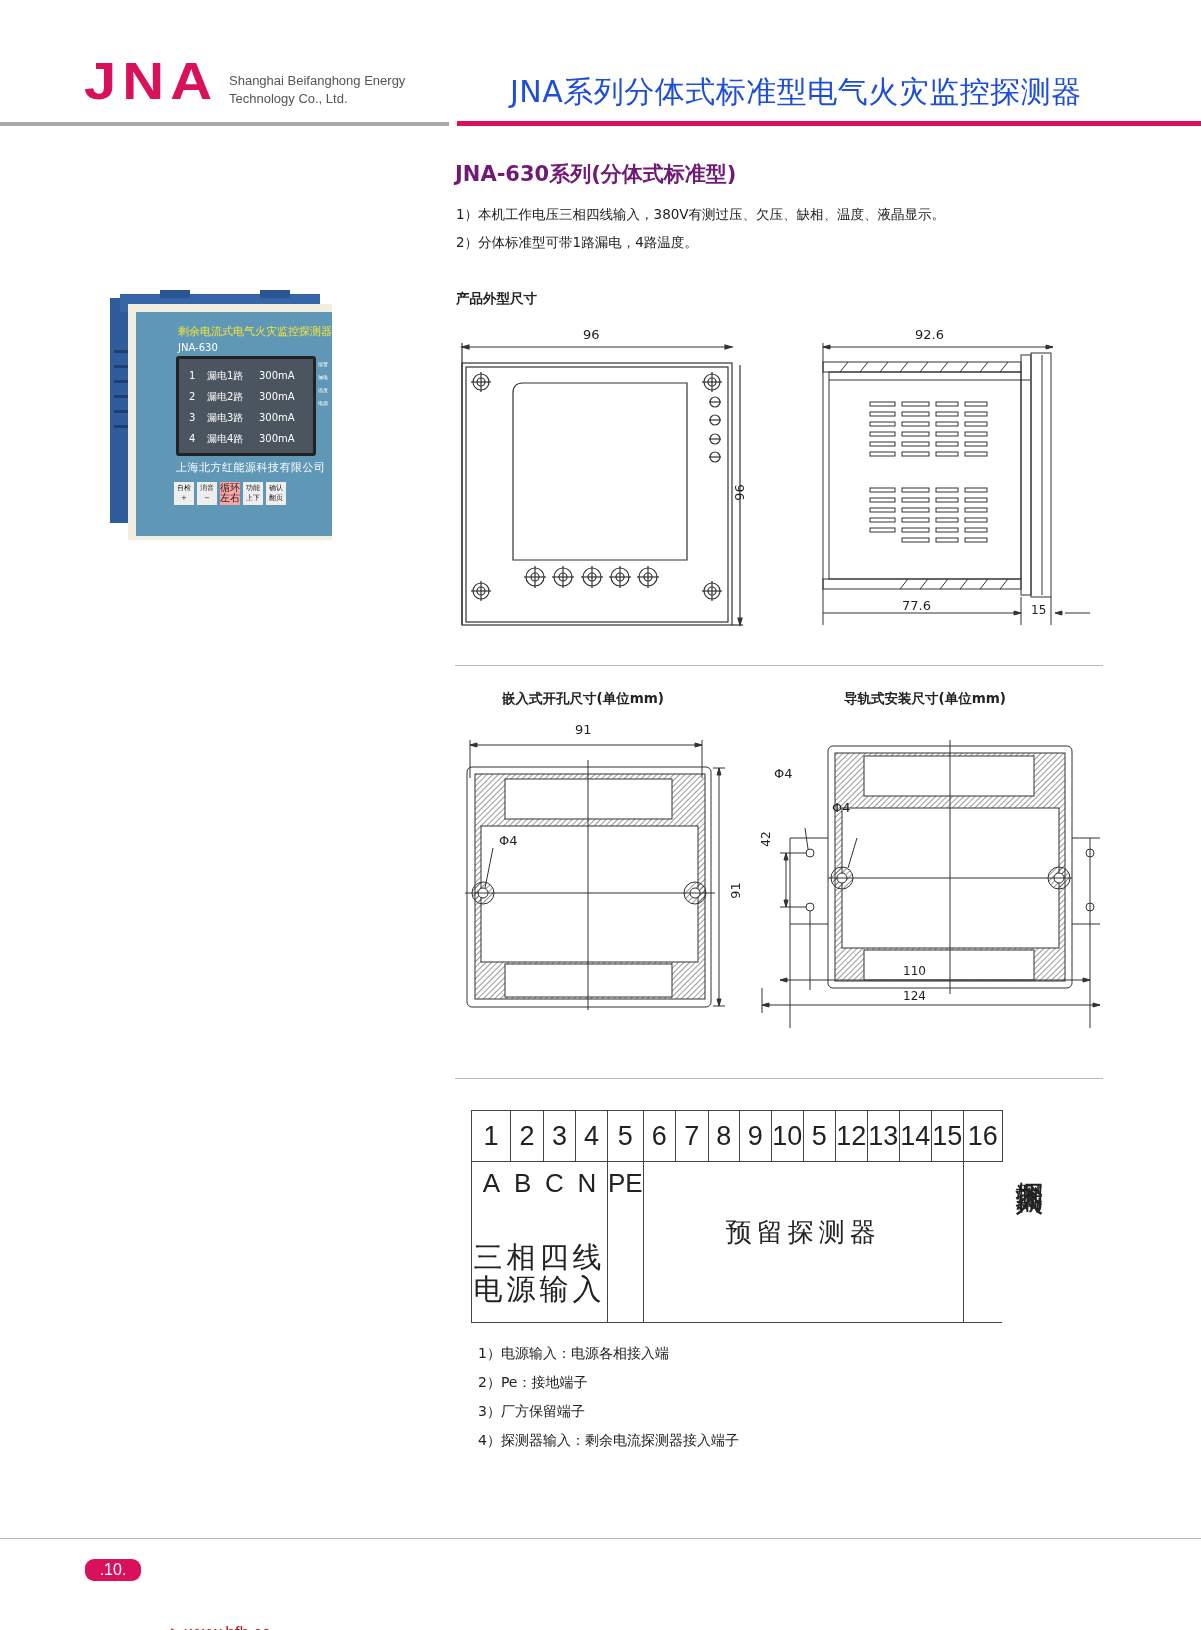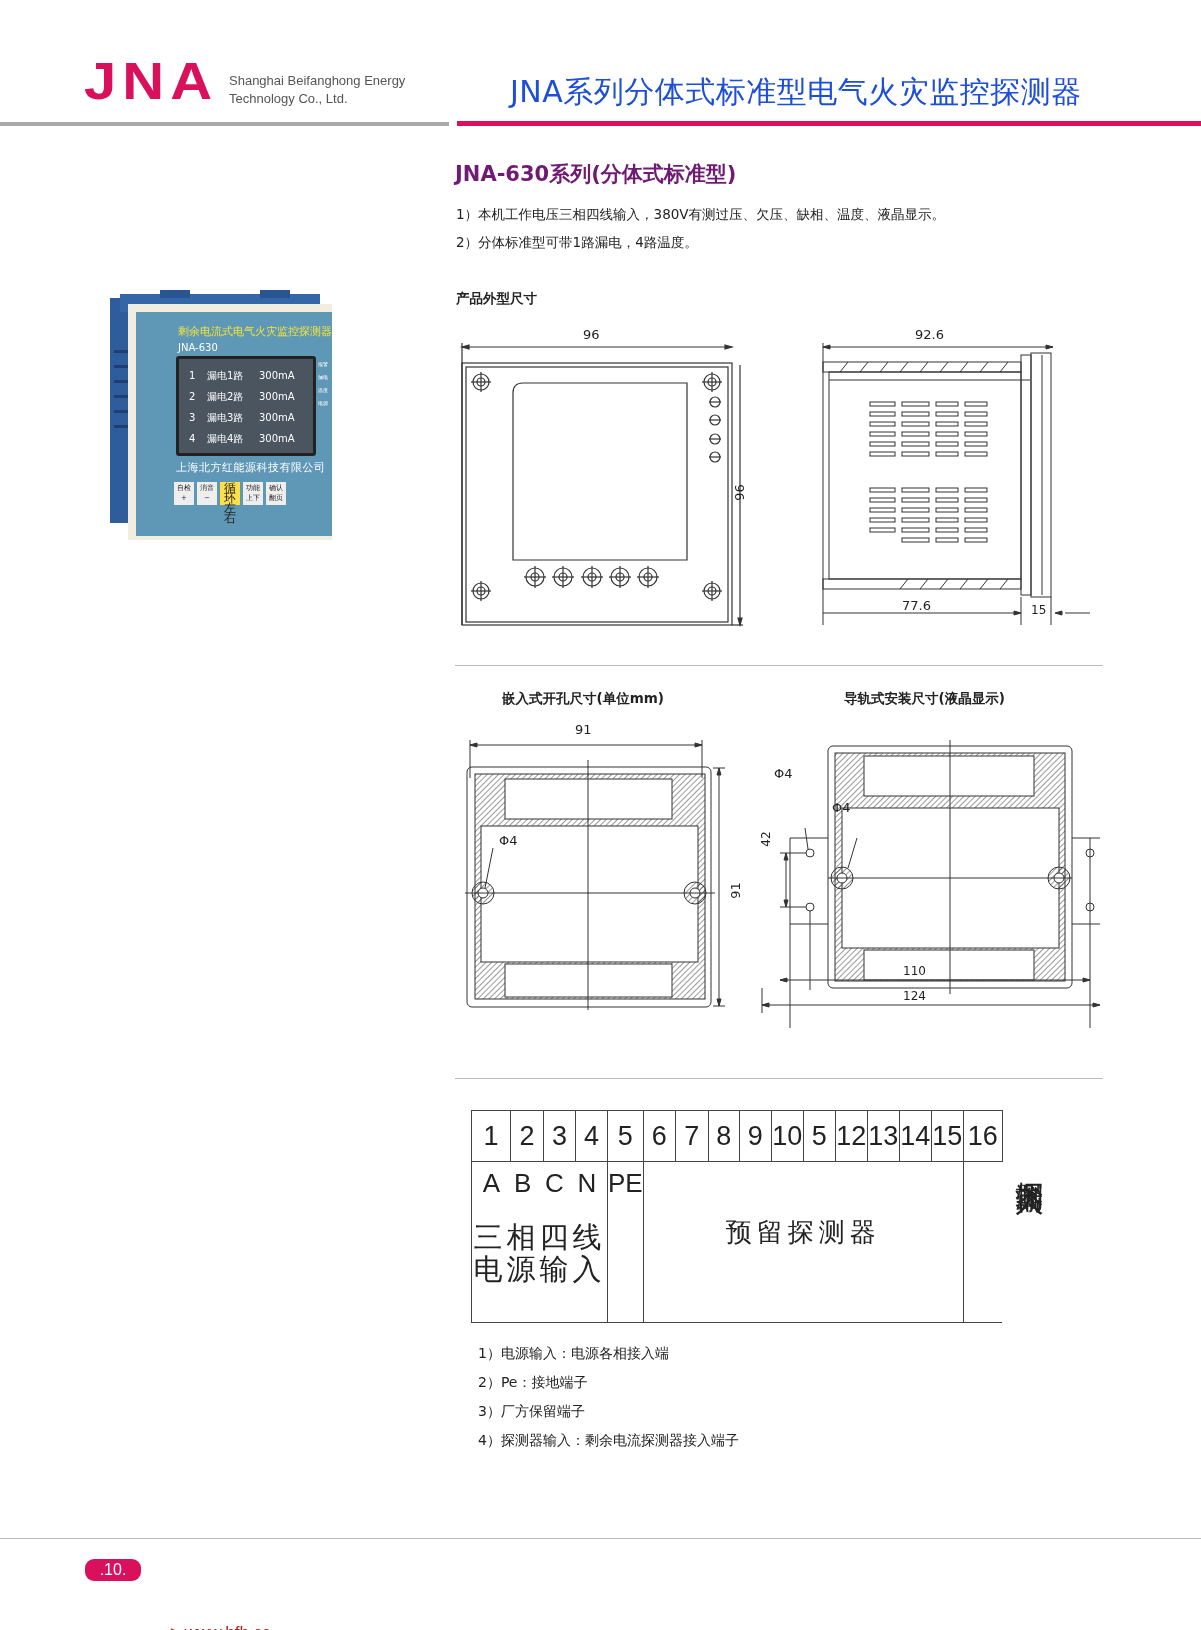--- a/index.html
+++ b/index.html
@@ -83,21 +83,21 @@
   <div class="abs" style="left:66px;top:170px;font-size:11px;color:#fff;letter-spacing:0.5px">上海北方红能源科技有限公司</div>
   <div class="abs" style="left:64px;top:192px;display:flex;gap:3px">
     <div style="width:20px;height:22px;background:#eee;font-size:7px;text-align:center;line-height:10px;padding-top:1px">
         <div>自检</div>
         <div>+</div>
       </div>
     <div style="width:20px;height:22px;background:#eee;font-size:7px;text-align:center;line-height:10px;padding-top:1px">
         <div>消音</div>
         <div>−</div>
       </div>
-    <div style="width:20px;height:22px;background:#fde047;font-size:12px;text-align:center;line-height:10px;padding-top:1px">
+    <div style="width:20px;height:22px;background:#fca5a5;font-size:10px;text-align:center;line-height:10px;padding-top:1px">
         <div>循环</div>
         <div>左右</div>
       </div>
     <div style="width:20px;height:22px;background:#eee;font-size:7px;text-align:center;line-height:10px;padding-top:1px">
         <div>功能</div>
         <div>上下</div>
       </div>
     <div style="width:20px;height:22px;background:#eee;font-size:7px;text-align:center;line-height:10px;padding-top:1px">
         <div>确认</div>
         <div>翻页</div>
@@ -281,21 +281,21 @@
       <line x1="248" y1="278" x2="260" y2="278"></line>
     <line x1="254" y1="40" x2="254" y2="278"></line>
       <polygon points="254,40 252,47 256,47" fill="#333"></polygon>
       <polygon points="254,278 252,271 256,271" fill="#333"></polygon>
   </svg>
   <div class="abs" style="left:110px;top:-6px;font-size:13px">91</div>
   <div class="abs" style="left:262px;top:155px;font-size:13px;transform:rotate(-90deg)">91</div>
   <div class="abs" style="left:34px;top:105px;font-size:13px">Φ4</div>
 </div>
 
-<div class="abs sec-label" style="left:844px;top:690px">导轨式安装尺寸(液晶显示)</div>
+<div class="abs sec-label" style="left:844px;top:690px">导轨式安装尺寸(单位mm)</div>
 <div class="abs" style="left:760px;top:728px;width:340px;height:300px">
   <svg width="340" height="300" viewBox="0 0 340 300" fill="none" stroke="#333" stroke-width="1">
     <rect x="68" y="18" width="244" height="242" rx="5"></rect>
     <rect x="75" y="25" width="230" height="228" fill="url(#hatch)"></rect>
     <rect x="104" y="28" width="170" height="40" fill="#fff"></rect>
     <rect x="82" y="80" width="217" height="140" fill="#fff"></rect>
     <rect x="104" y="222" width="170" height="30" fill="#fff"></rect>
     <circle cx="82" cy="150" r="11" fill="url(#hatch)"></circle>
       <circle cx="82" cy="150" r="5" fill="#fff"></circle>
     <circle cx="299" cy="150" r="11" fill="url(#hatch)"></circle>
@@ -359,21 +359,21 @@
       <td class="num" style="width:38px">16</td>
     </tr>
     <tr style="border-top:1px dashed #444">
       <td colspan="4" style="height:160px;vertical-align:top;border-top:1px dashed #444">
         <div style="display:flex;justify-content:space-around;font-size:26px;padding:6px 4px 0">
           <span>A</span>
           <span>B</span>
           <span>C</span>
           <span>N</span>
         </div>
-        <div style="font-size:29px;line-height:32px;margin-top:22px;letter-spacing:4px">
+        <div style="font-size:29px;line-height:32px;margin-top:42px;letter-spacing:4px">
           <div>三相四线</div>
           <div>电源输入</div>
         </div>
       </td>
       <td style="vertical-align:top;font-size:26px;padding-top:6px;border-top:1px dashed #444">PE</td>
       <td colspan="10" style="font-size:26px;letter-spacing:5px;border-top:1px dashed #444;padding-bottom:20px">预留探测器</td>
       <td colspan="1" style="border-top:1px dashed #444;border-right:none;width:38px"></td>
     </tr>
   </tbody>
     </table>

